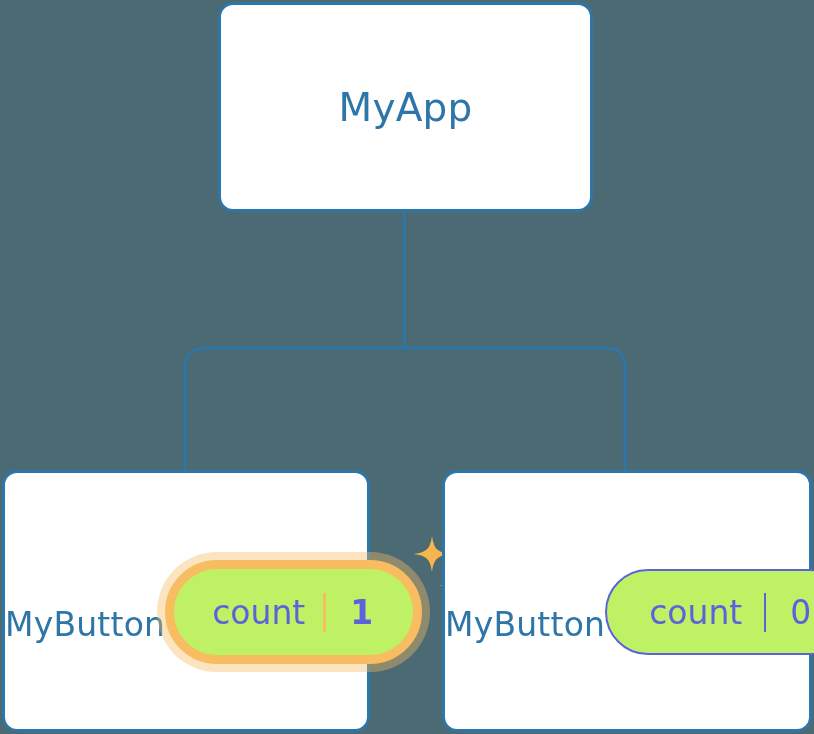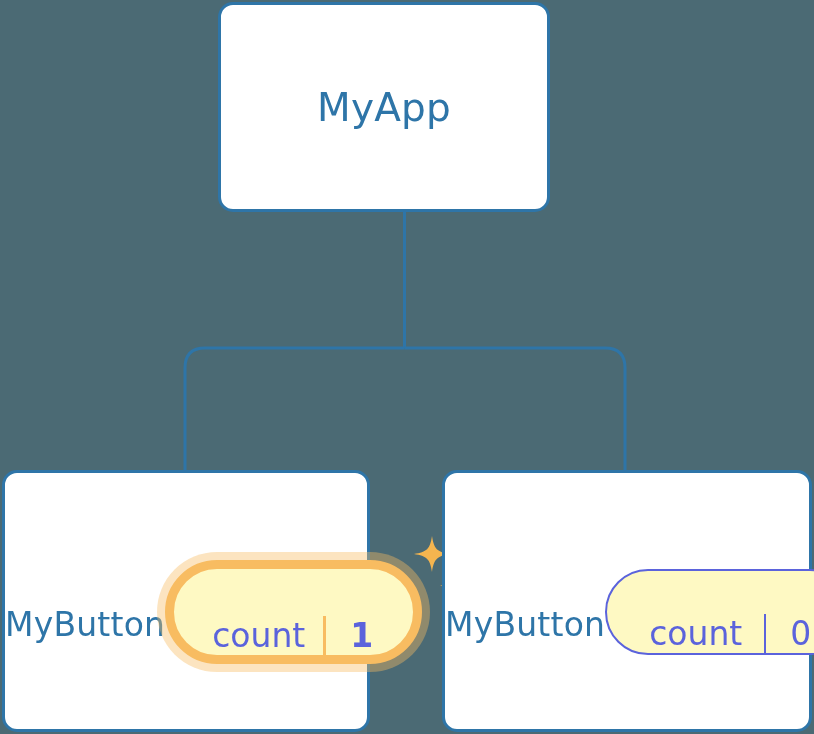--- a/index.html
+++ b/index.html
@@ -35,21 +35,21 @@
     position: absolute;
     background: #ffffff;
     border: 3px solid #2e75a8;
     border-radius: 15px;
     box-sizing: border-box;
   }
 
   .node-root {
     left: 218px;
     top: 2px;
-    width: 332px;
+    width: 375px;
     height: 210px;
     display: flex;
     align-items: center;
     justify-content: center;
   }
 
   .root-title {
     color: #2e75a8;
     font-size: 39px;
     font-weight: 400;
@@ -87,22 +87,22 @@
     position: relative;
     margin-top: 22px;
     display: flex;
     align-items: center;
     justify-content: center;
   }
 
   .pill {
     position: relative;
     display: flex;
-    align-items: flex-end;
-    background: #fef9c3;
+    align-items: center;
+    background: #bef264;
     box-sizing: border-box;
   }
 
   
   .pill.plain {
     border: 2px solid #5b63dc;
     border-radius: 999px;
     height: 86px;
   }
   .pill.plain .pill-key {

